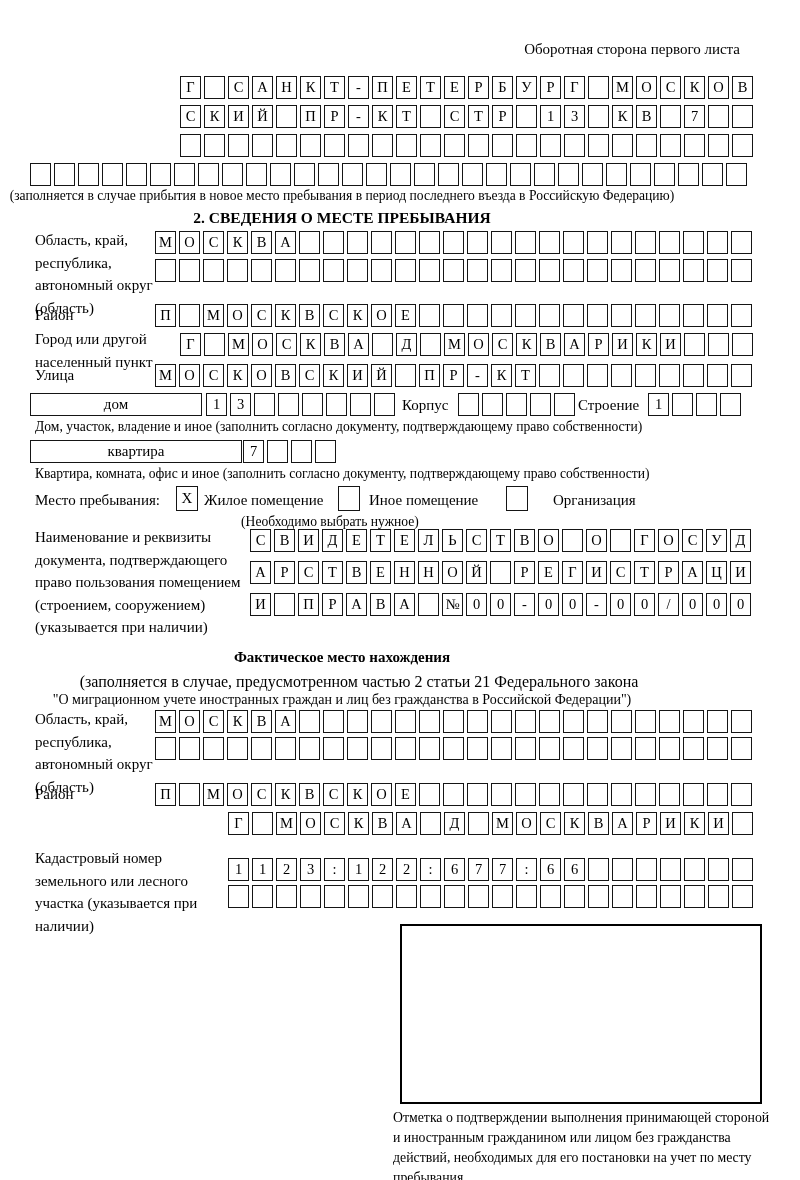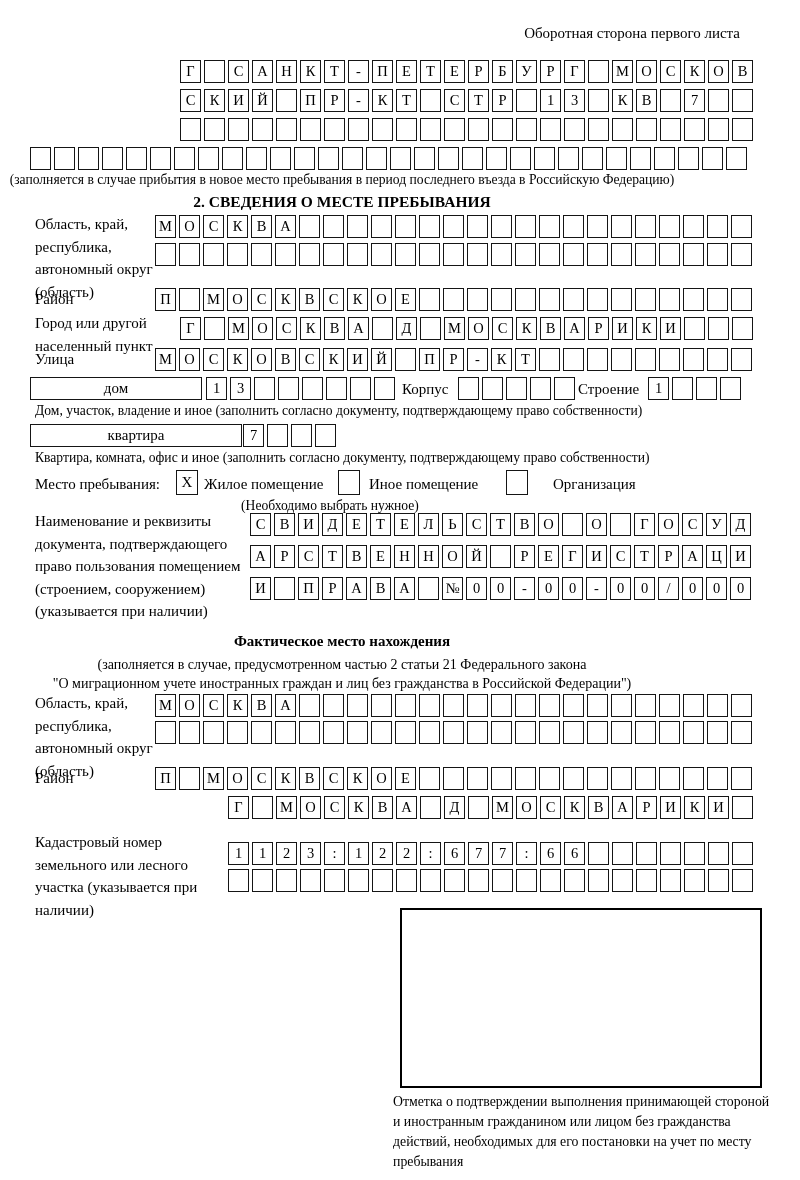--- a/index.html
+++ b/index.html
@@ -1,21 +1,21 @@
 <!DOCTYPE html>
 <html><head>
 <meta charset="utf-8">
 <style>
   html,body { margin:0; padding:0; background:#fff; }
   .page {
     position:relative; width:800px; height:1180px; background:#ffffff;
     font-family:"Liberation Serif","DejaVu Serif",serif; color:#000;
     overflow:hidden;
   }
-  .abs { position:absolute; }
+  .abs { position:absolute;margin-top:16px; }
   .lbl { font-size:15px; line-height:1.5; }
   .cap { font-size:13.6px; }
   .hdr { font-weight:bold; font-size:15.5px; }
   .center { text-align:center; width:684px; left:0; }
   .cellrow { display:flex; }
   .cell {
     box-sizing:border-box; flex:none; width:21px; height:23px;
     border:1.8px solid #151515; margin-right:3px;
     display:flex; align-items:center; justify-content:center;
     font-size:14.5px; background:#fff;
@@ -404,21 +404,21 @@
       <span class="cell">-</span>
       <span class="cell">0</span>
       <span class="cell">0</span>
       <span class="cell">/</span>
       <span class="cell">0</span>
       <span class="cell">0</span>
       <span class="cell">0</span>
     </div>
 
   <div class="abs hdr center" style="top:633px; font-size:15px;">Фактическое место нахождения</div>
-  <div class="abs cap center" style="top:657px; font-size:14px;">(заполняется в случае, предусмотренном частью 2 статьи 21 Федерального закона</div>
+  <div class="abs cap center" style="top:657px; font-size:16px;padding-left:17px;">(заполняется в случае, предусмотренном частью 2 статьи 21 Федерального закона</div>
   <div class="abs cap center" style="top:676px; font-size:14px;">"О миграционном учете иностранных граждан и лиц без гражданства в Российской Федерации")</div>
 
   <div class="abs lbl" style="top:692px; left:35px; width:135px;">Область, край, республика, автономный округ (область)</div>
   <div class="abs cellrow" style="top:694px; left:155px;">
       <span class="cell">М</span>
       <span class="cell">О</span>
       <span class="cell">С</span>
       <span class="cell">К</span>
       <span class="cell">В</span>
       <span class="cell">А</span>

